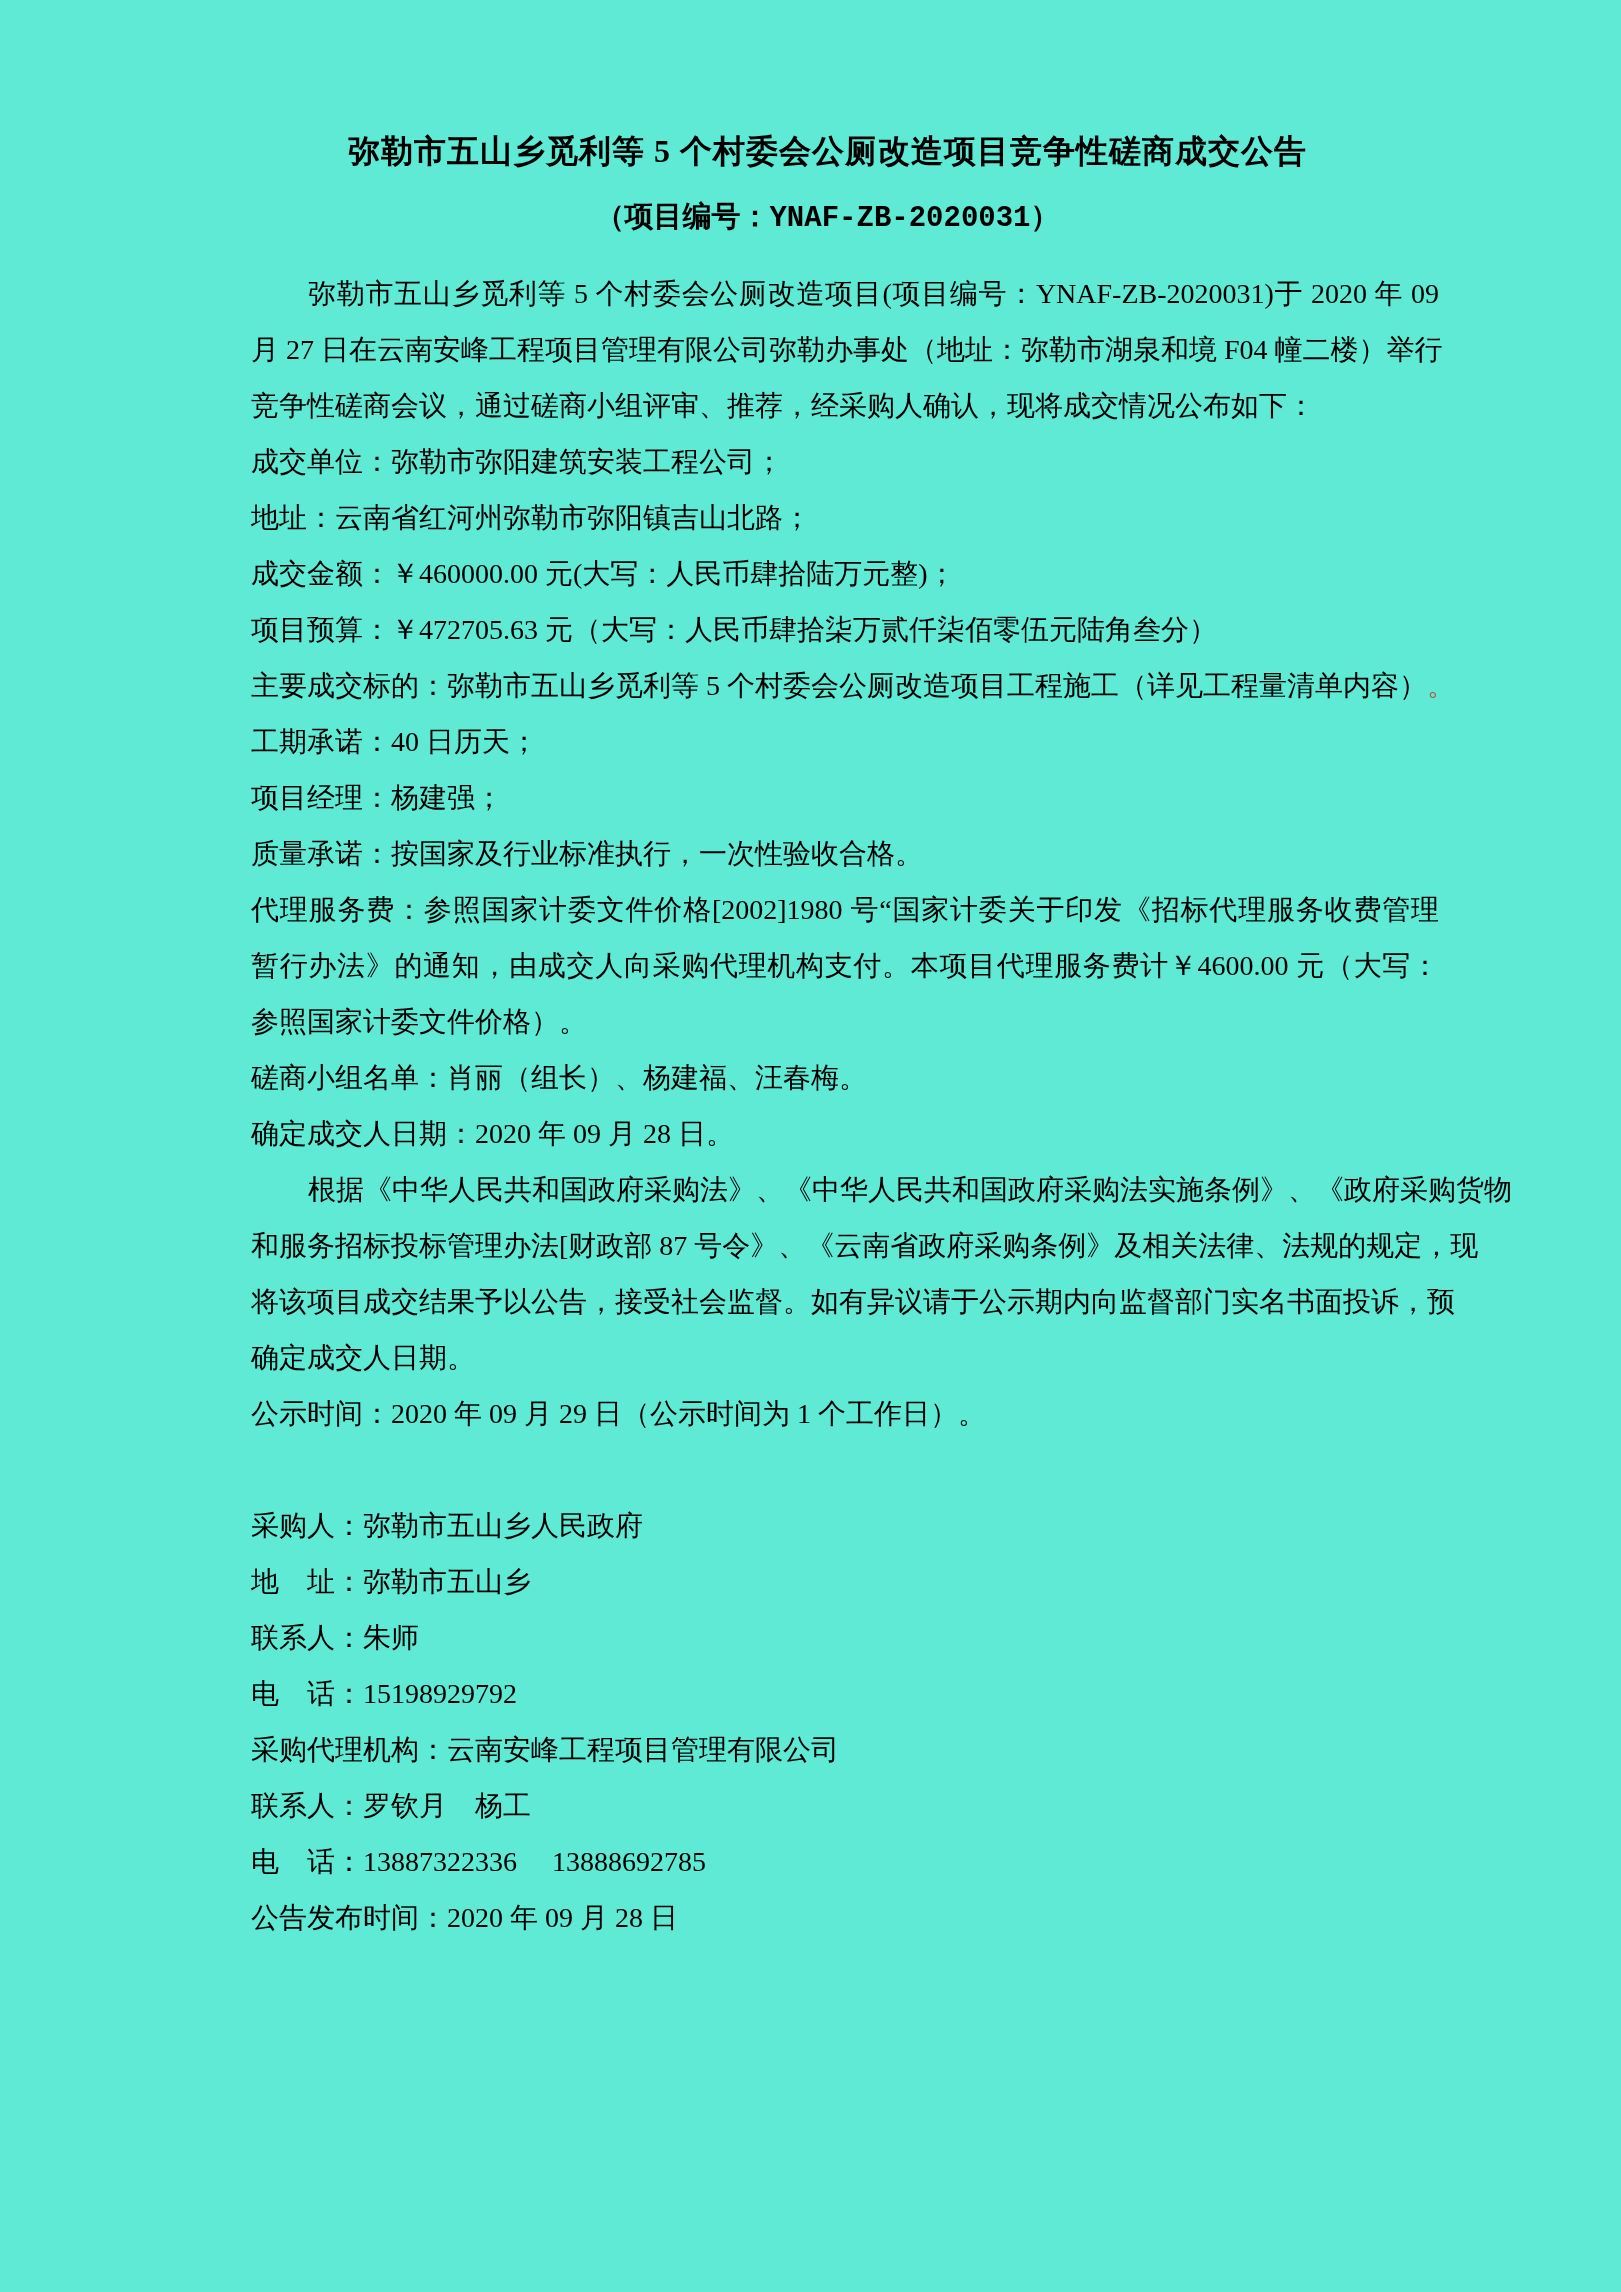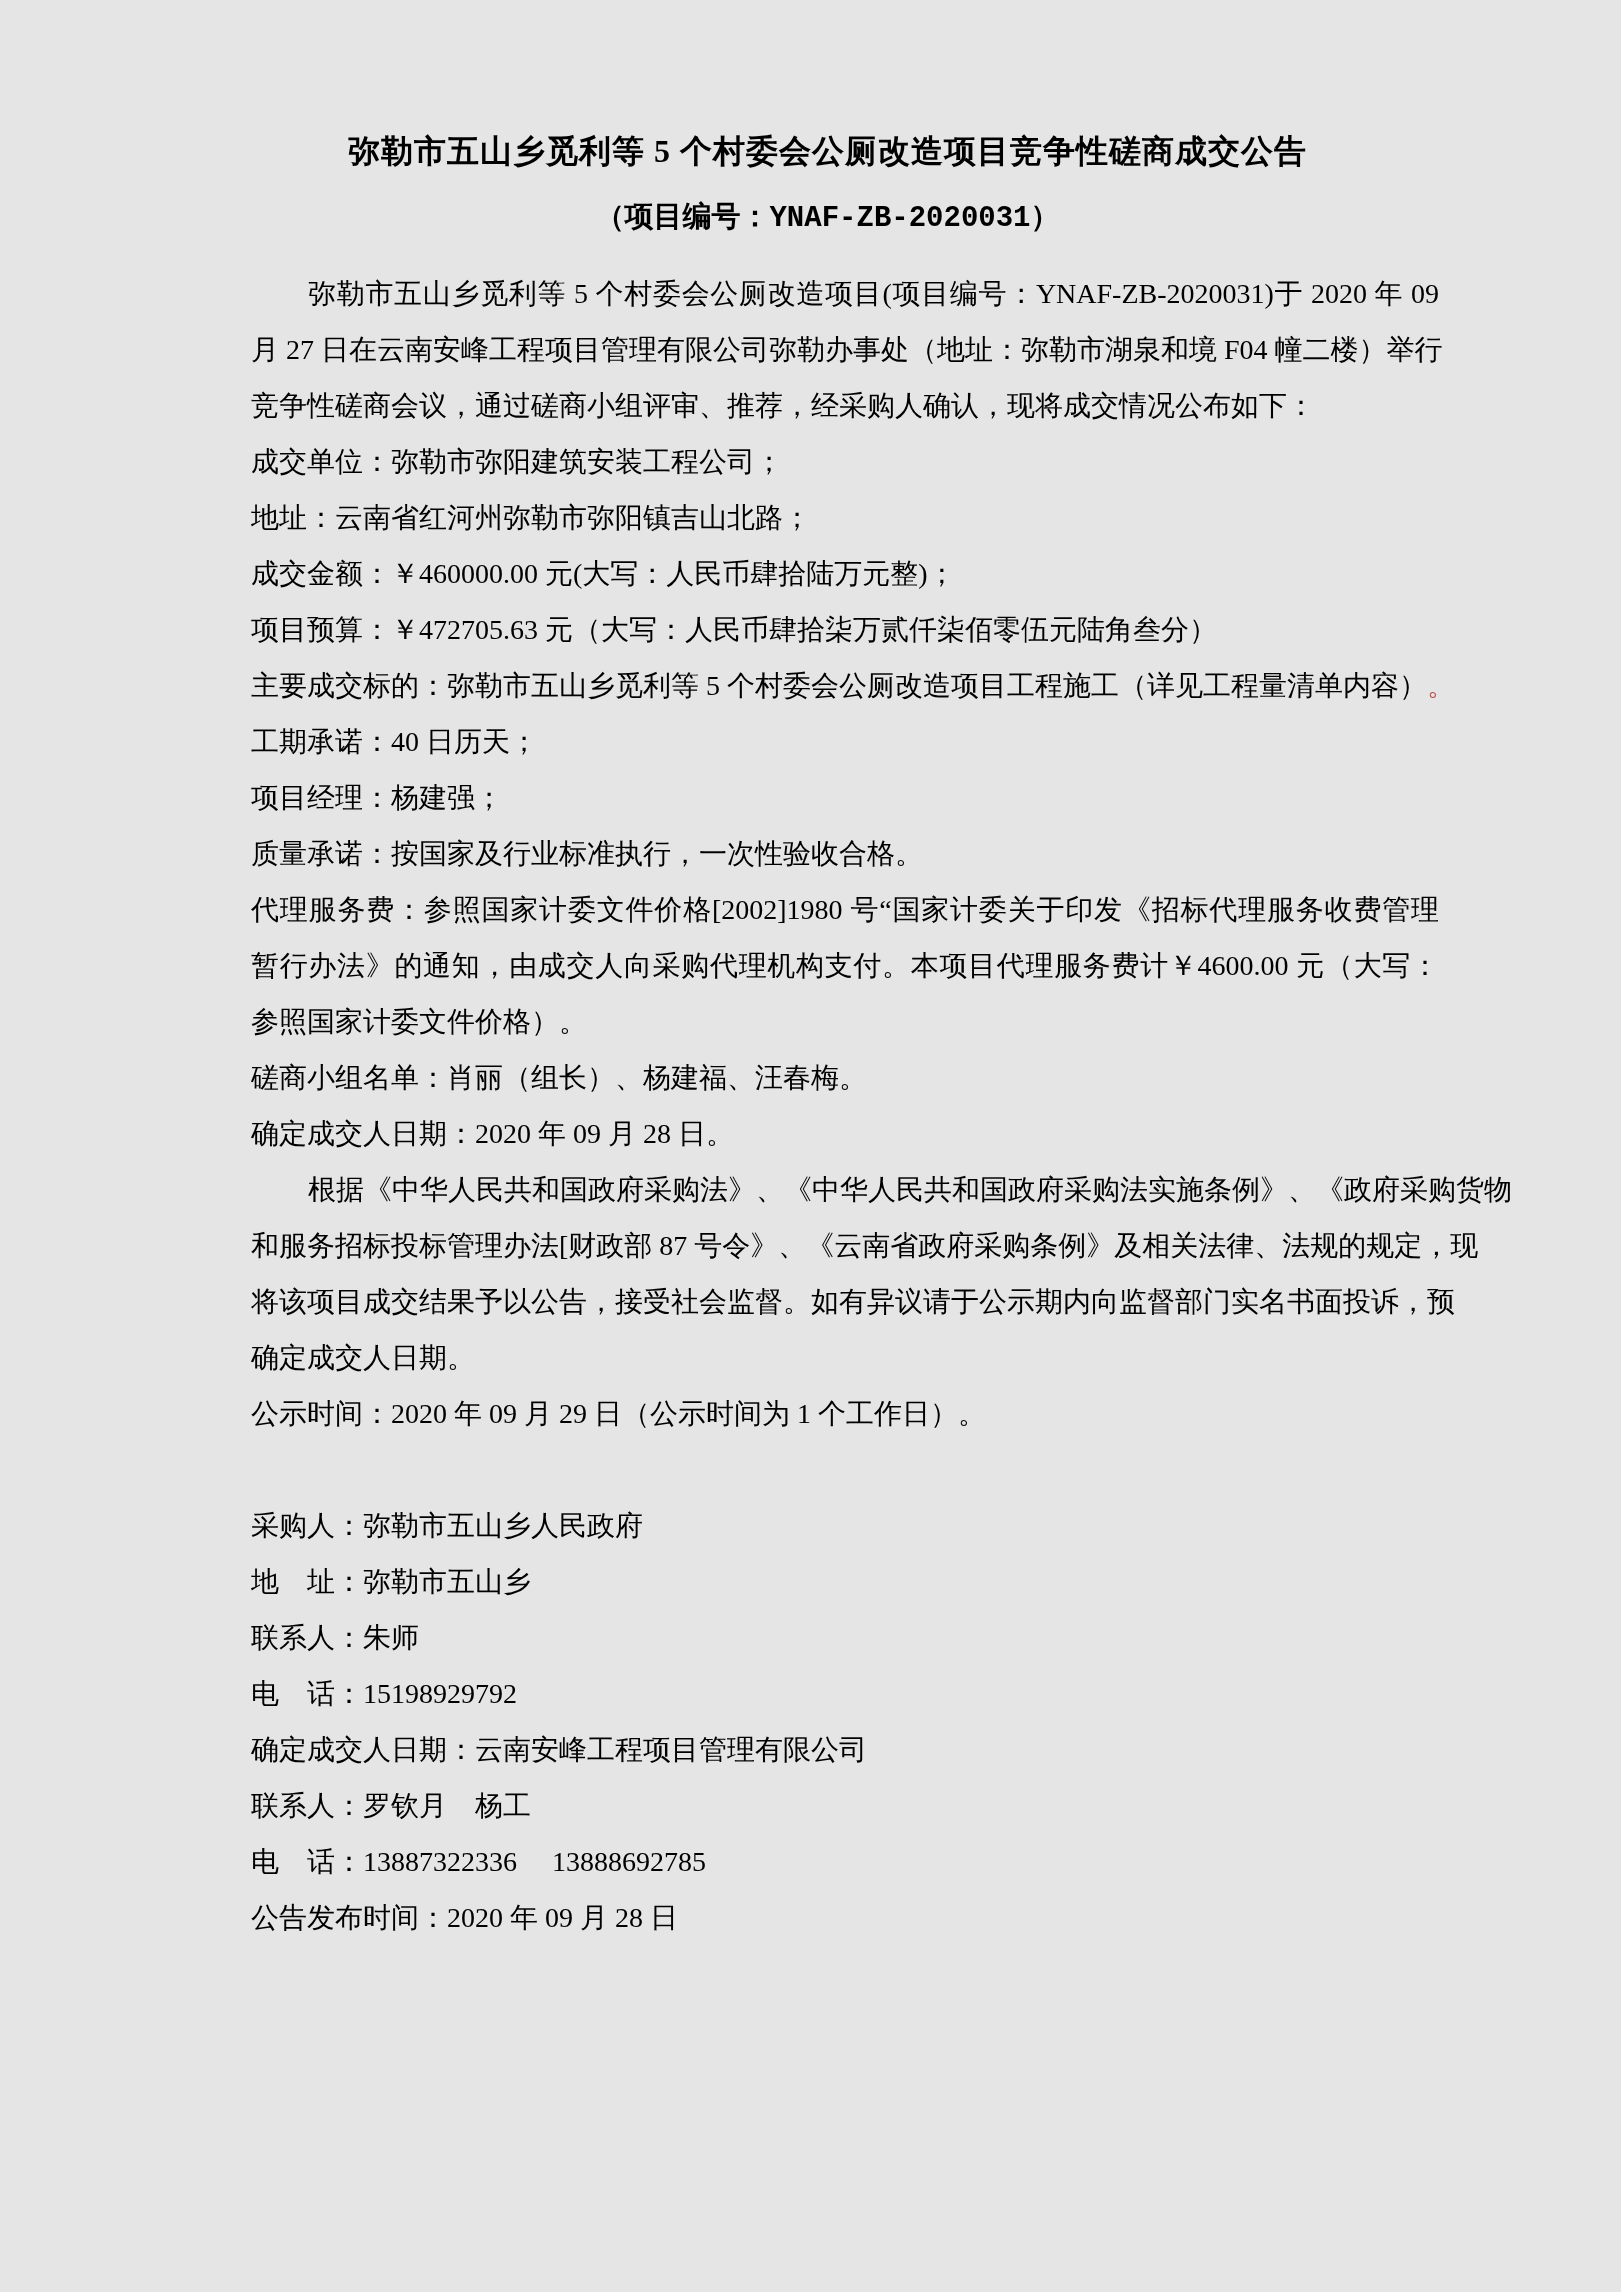--- a/index.html
+++ b/index.html
@@ -10,21 +10,21 @@
     position: relative;
     overflow: hidden;
     font-family: "Liberation Serif", "DejaVu Serif", serif;
     color: #000000;
   }
   .page {
     position: absolute;
     left: 0; top: 0;
     width: 1621px;
     height: 2293px;
-    background: #e5e5e5;
+    background: #5eead4;
   }
   .content {
     position: absolute;
     left: 216px;
     top: 125px;
     width: 1223px;
   }
   .title {
     font-size: 32px;
     font-weight: bold;
@@ -89,21 +89,21 @@
       <div class="line indent justify">根据《中华人民共和国政府采购法》、《中华人民共和国政府采购法实施条例》、《政府采购货物</div>
       <div class="line justify">和服务招标投标管理办法[财政部 87 号令》、《云南省政府采购条例》及相关法律、法规的规定，现</div>
       <div class="line justify">将该项目成交结果予以公告，接受社会监督。如有异议请于公示期内向监督部门实名书面投诉，预</div>
       <div class="line">确定成交人日期。</div>
       <div class="line">公示时间：2020 年 09 月 29 日（公示时间为 1 个工作日）。</div>
       <div class="line"></div>
       <div class="line">采购人：弥勒市五山乡人民政府</div>
       <div class="line">地　址：弥勒市五山乡</div>
       <div class="line">联系人：朱师</div>
       <div class="line">电　话：15198929792</div>
-      <div class="line">确定成交人日期：云南安峰工程项目管理有限公司</div>
+      <div class="line">采购代理机构：云南安峰工程项目管理有限公司</div>
       <div class="line">联系人：罗钦月　杨工</div>
       <div class="line">电　话：13887322336　 13888692785</div>
       <div class="line">公告发布时间：2020 年 09 月 28 日</div>
     </div>
 
   </div>
 </div>
 
 
 </body></html>

